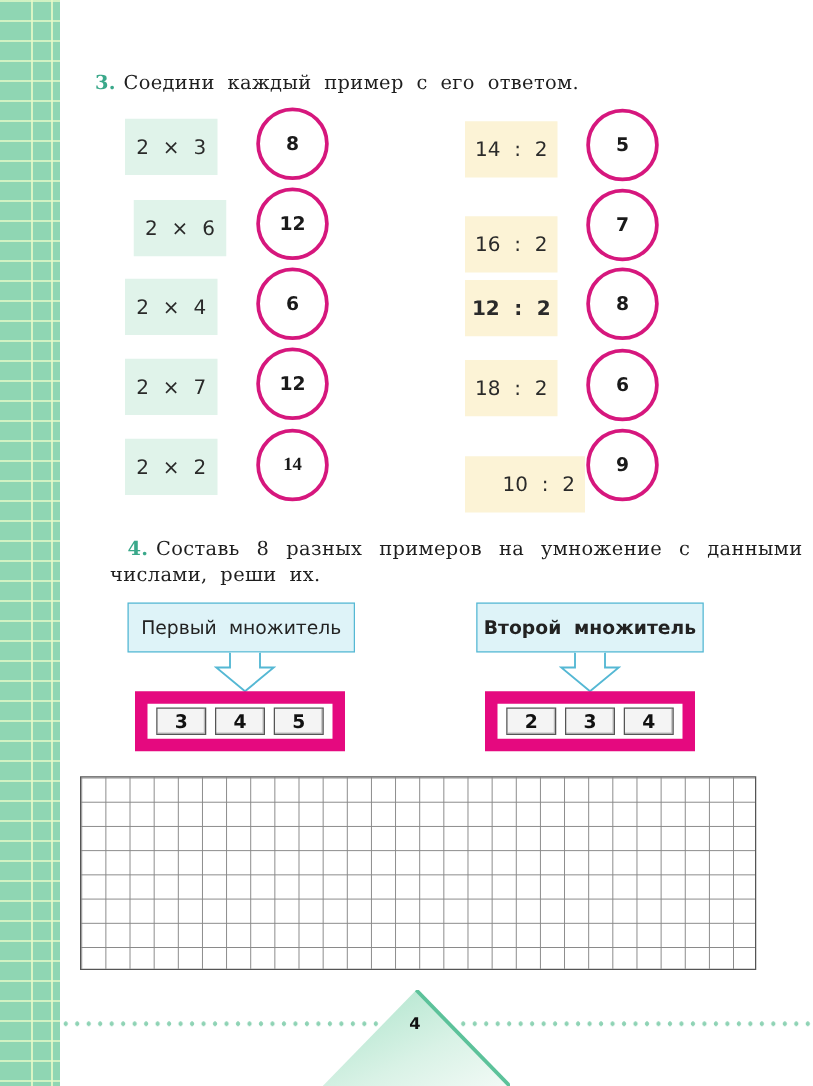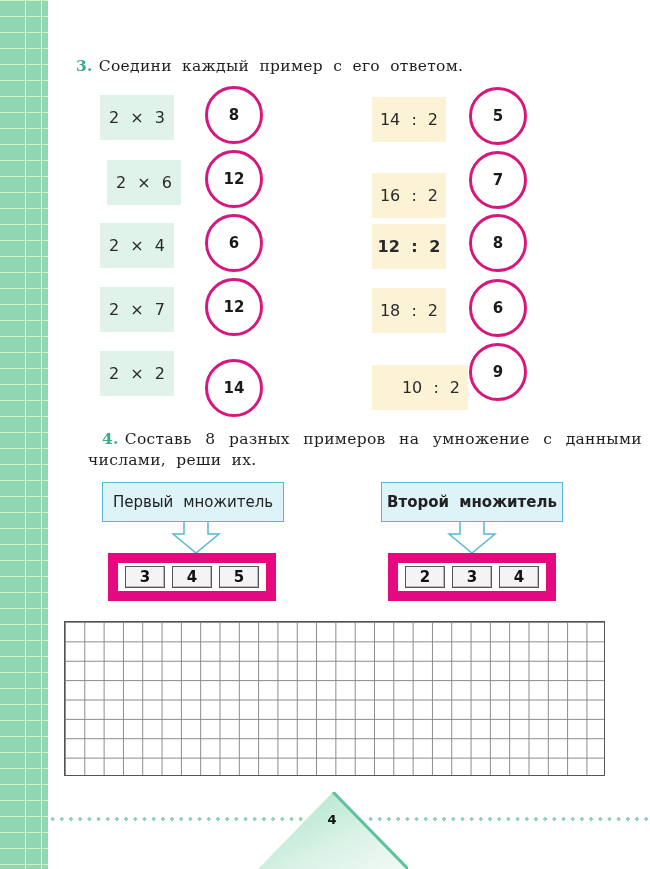--- a/index.html
+++ b/index.html
@@ -54,21 +54,21 @@
   <div class="expr mult" style="left:100px;top:95px;">2 × 3</div>
   <div class="expr mult" style="left:107px;top:160px;">2 × 6</div>
   <div class="expr mult" style="left:100px;top:223px;">2 × 4</div>
   <div class="expr mult" style="left:100px;top:287px;text-align:right;">2 × 7</div>
   <div class="expr mult" style="left:100px;top:351px;">2 × 2</div>
 
   <div class="circle" style="left:205px;top:86px;">8</div>
   <div class="circle" style="left:205px;top:150px;">12</div>
   <div class="circle" style="left:205px;top:214px;">6</div>
   <div class="circle" style="left:205px;top:278px;">12</div>
-  <div class="circle" style="left:205px;top:359px;">14</div>
+  <div class="circle" style="left:205px;top:343px;font-family:Liberation Serif, serif;">14</div>
 </div>
 
 <div>
   <div class="expr div" style="left:360px;top:97px;">14 : 2</div>
   <div class="expr div" style="left:360px;top:173px;">16 : 2</div>
   <div class="expr div" style="left:360px;top:224px;font-weight:bold;">12 : 2</div>
   <div class="expr div" style="left:360px;top:288px;">18 : 2</div>
   <div class="expr div" style="left:360px;top:365px;padding-left:22px;">10 : 2</div>
 
   <div class="circle" style="left:469px;top:87px;">5</div>

